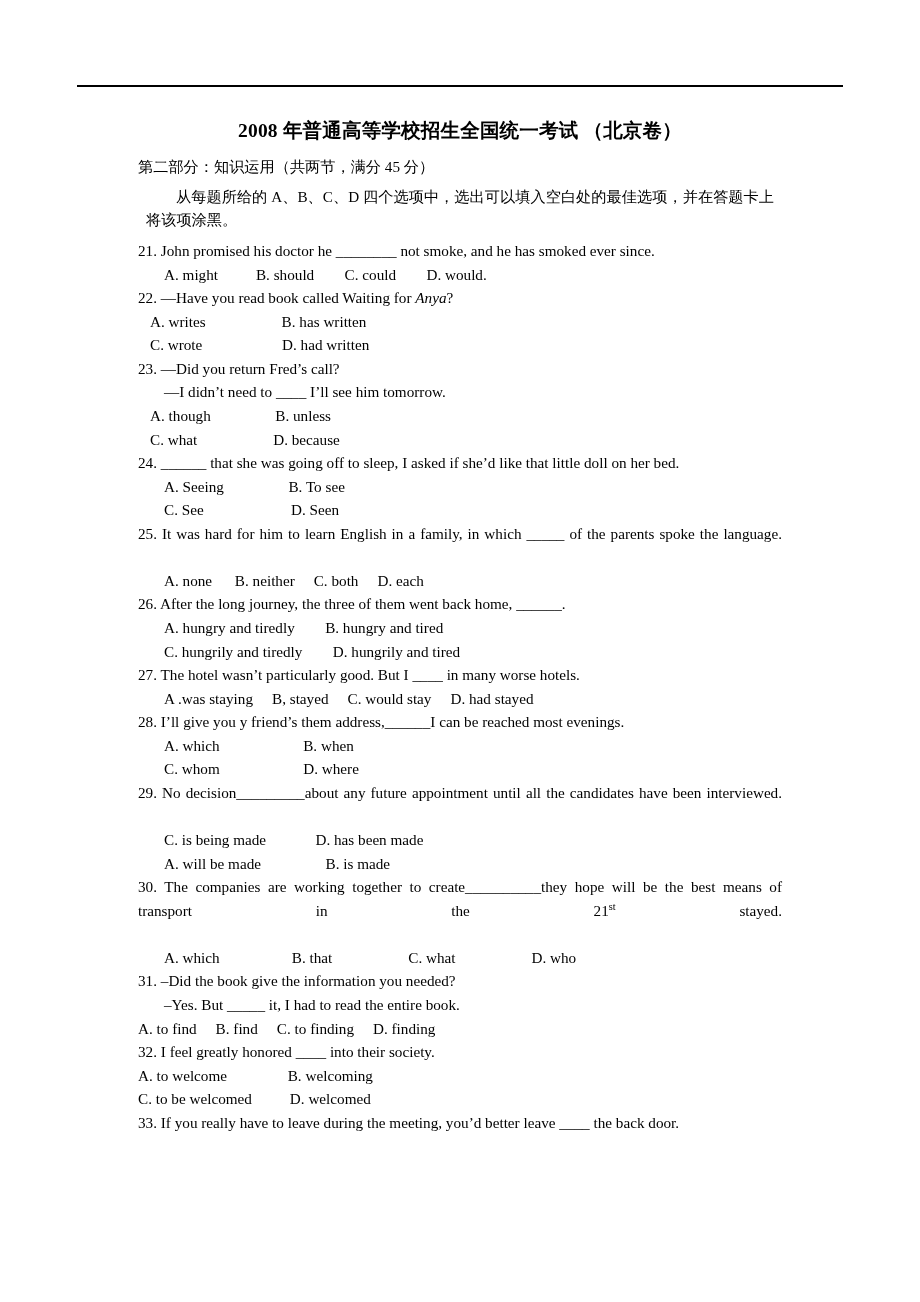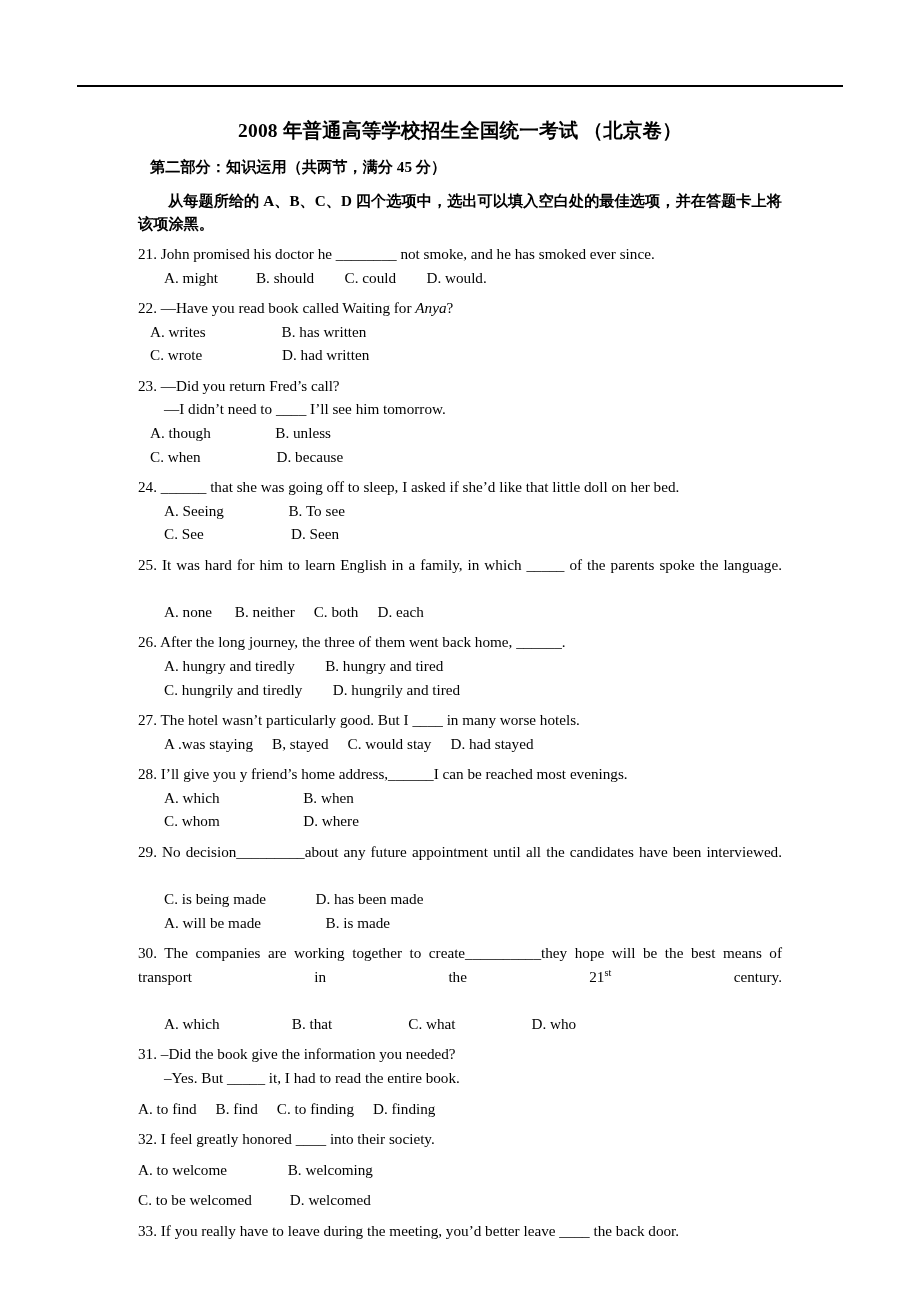--- a/index.html
+++ b/index.html
@@ -38,36 +38,35 @@
   .doc-title {
     font-size: 19.5px;
     font-weight: bold;
     text-align: center;
     letter-spacing: 0.2px;
     margin: 0 0 12px 0;
     line-height: 1.35;
   }
   .sec-head {
     font-size: 15.2px;
-    font-weight: bold;
-    margin: 12px;
+    font-weight: normal;
+    margin: 0;
     line-height: 1.45;
   }
   .sec-sub {
     font-size: 15.2px;
     margin: 0;
     line-height: 1.45;
   }
   .instr {
     font-size: 15.2px;
-    margin: 0;
+    margin: 8px;
     line-height: 1.47;
     text-align: justify;
     text-indent: 30px;
-    font-weight: bold;
   }
   .q {
     font-size: 15.2px;
     margin: 0;
     line-height: 1.55;
     text-align: justify;
   }
   .q.justify-full {
     text-align: justify;
   }
@@ -77,21 +76,21 @@
     width: 100%;
   }
   .opts {
     font-size: 15.2px;
     margin: 0;
     line-height: 1.55;
     white-space: pre;
   }
   .ind2 { padding-left: 26px; }
   .ind3 { padding-left: 12px; }
-  .ind0 { padding-left: 0; margin-top: 7px; }
+  .ind0 { padding-left: 0; }
   .it { font-style: italic; }
   sup { font-size: 0.68em; vertical-align: super; line-height: 0; }
 </style>
 </head>
 <body>
 
 <div class="page">
 
   <div class="hrule"></div>
 
@@ -107,45 +106,45 @@
     <div class="q ind0"><span>21.</span> <span>John promised his doctor he ________ not smoke, and he has smoked ever since.</span></div>
     <div class="opts ind2">A. might          B. should        C. could        D. would.</div>
 
     <div class="q ind0"><span>22.</span> <span>—Have you read book called Waiting for </span><span class="it">Anya</span><span>?</span></div>
     <div class="opts ind3">A. writes                    B. has written</div>
     <div class="opts ind3">C. wrote                     D. had written</div>
 
     <div class="q ind0"><span>23.</span> <span>—Did you return Fred’s call?</span></div>
     <div class="q ind2">—I didn’t need to ____ I’ll see him tomorrow.</div>
     <div class="opts ind3">A. though                 B. unless</div>
-    <div class="opts ind3">C. when                    D. because</div>
+    <div class="opts ind3">C. what                    D. because</div>
 
     <div class="q ind0"><span>24.</span> <span>______ that she was going off to sleep, I asked if she’d like that little doll on her bed.</span></div>
     <div class="opts ind2">A. Seeing                 B. To see</div>
     <div class="opts ind2">C. See                       D. Seen</div>
 
     <div class="q ind0 justify-full"><span>25.</span> <span>It was hard for him to learn English in a family, in which _____ of the parents spoke the language.</span></div>
     <div class="opts ind2">A. none      B. neither     C. both     D. each</div>
 
     <div class="q ind0"><span>26.</span> <span>After the long journey, the three of them went back home, ______.</span></div>
     <div class="opts ind2">A. hungry and tiredly        B. hungry and tired</div>
     <div class="opts ind2">C. hungrily and tiredly        D. hungrily and tired</div>
 
     <div class="q ind0"><span>27.</span> <span>The hotel wasn’t particularly good. But I ____ in many worse hotels.</span></div>
     <div class="opts ind2">A .was staying     B, stayed     C. would stay     D. had stayed</div>
 
-    <div class="q ind0"><span>28.</span> <span>I’ll give you y friend’s home address,______I can be reached most evenings.</span></div>
+    <div class="q ind0"><span>28.</span> <span>I’ll give you y friend’s them address,______I can be reached most evenings.</span></div>
     <div class="opts ind2">A. which                      B. when</div>
     <div class="opts ind2">C. whom                      D. where</div>
 
     <div class="q ind0 justify-full"><span>29.</span> <span>No decision_________about any future appointment until all the candidates have been interviewed.</span></div>
     <div class="opts ind2">C. is being made             D. has been made</div>
     <div class="opts ind2">A. will be made                 B. is made</div>
 
-    <div class="q ind0 justify-full"><span>30.</span> <span>The companies are working together to create__________they hope will be the best means of transport in the 21</span><sup>st</sup><span> century.</span></div>
+    <div class="q ind0 justify-full"><span>30.</span> <span>The companies are working together to create__________they hope will be the best means of transport in the 21</span><sup>st</sup><span> stayed.</span></div>
     <div class="opts ind2">A. which                   B. that                    C. what                    D. who</div>
 
     <div class="q ind0"><span>31.</span> <span>–Did the book give the information you needed?</span></div>
     <div class="q ind2">–Yes. But _____ it, I had to read the entire book.</div>
     <div class="opts ind0">A. to find     B. find     C. to finding     D. finding</div>
 
     <div class="q ind0"><span>32.</span> <span>I feel greatly honored ____ into their society.</span></div>
     <div class="opts ind0">A. to welcome                B. welcoming</div>
     <div class="opts ind0">C. to be welcomed          D. welcomed</div>
 

